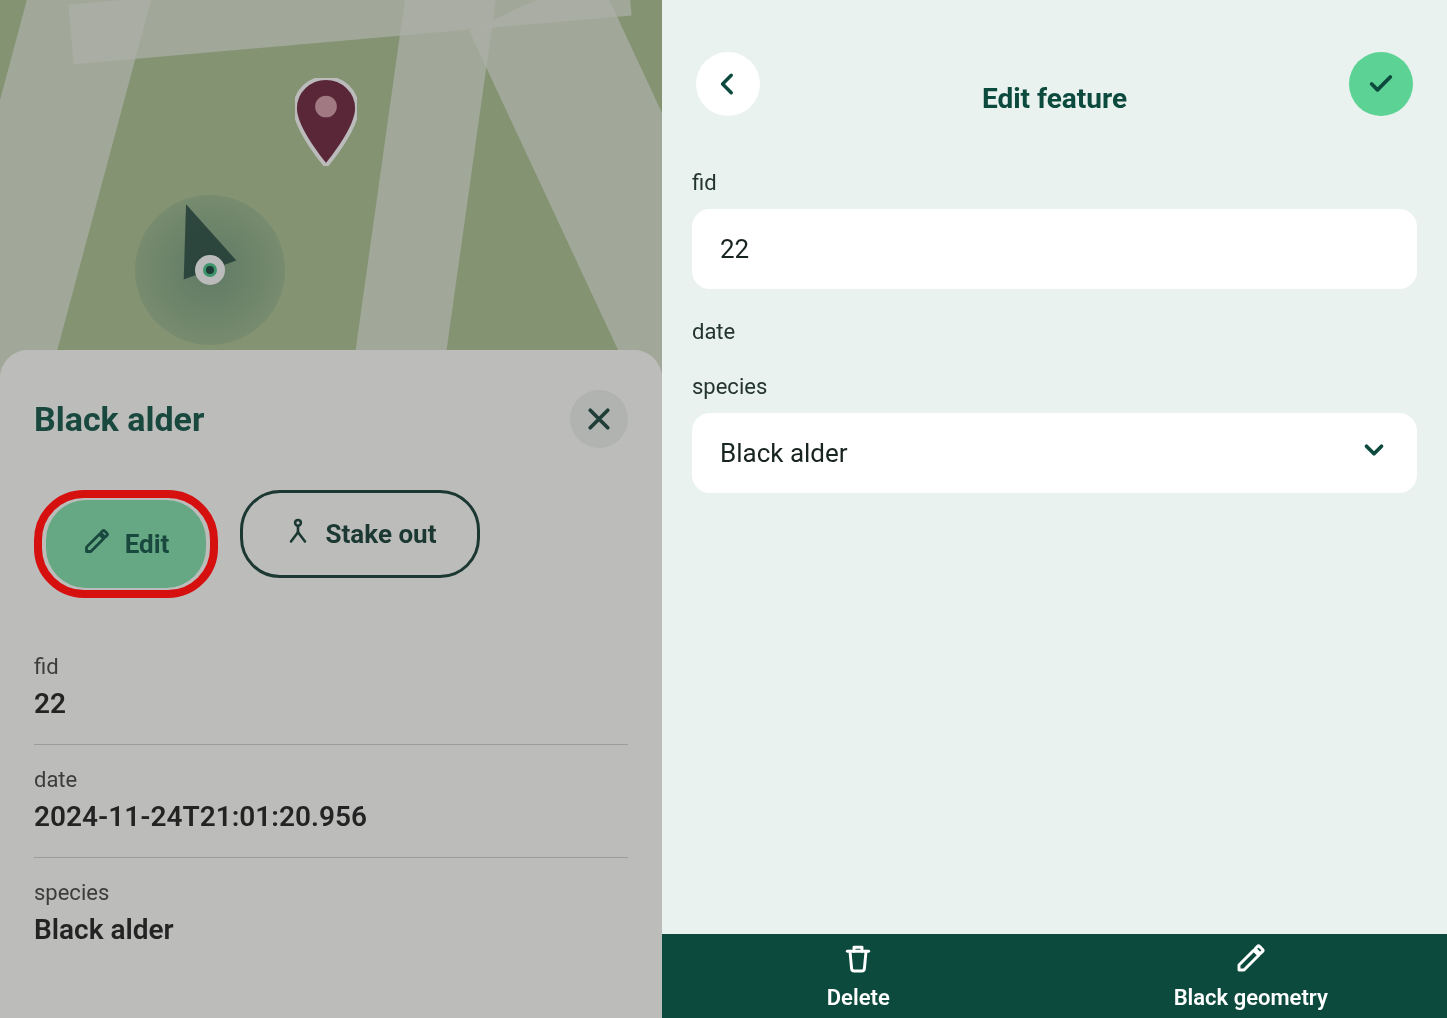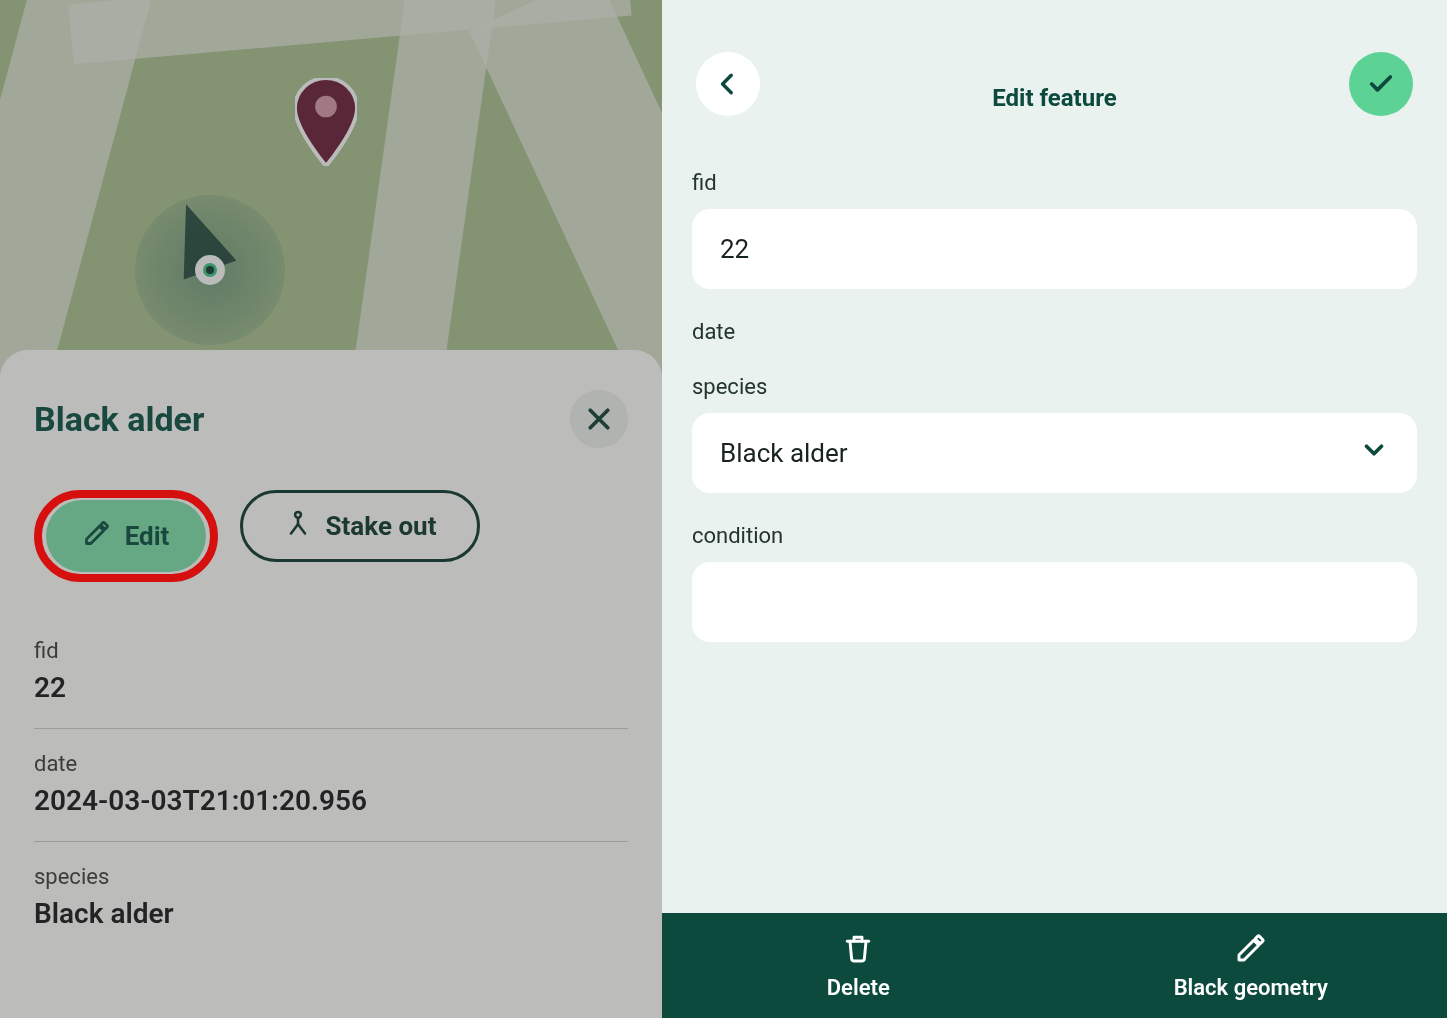--- a/index.html
+++ b/index.html
@@ -109,21 +109,21 @@
     display:flex;
     gap: 22px;
     margin-top: 42px;
   }
   .edit-highlight {
     border: 8px solid #ff0000;
     border-radius: 50px;
     padding: 2px 4px;
   }
   .btn-pill {
-    height: 72px;
+    height: 88px;
     border-radius: 40px;
     display:flex;
     align-items:center;
     justify-content:center;
     gap: 14px;
     font-size: 26px;
     font-weight: 700;
     padding: 0 34px;
   }
   .btn-edit {
@@ -180,21 +180,21 @@
   }
   .back-btn {
     width: 64px; height: 64px;
     border-radius: 50%;
     background: #fff;
     display:flex; align-items:center; justify-content:center;
     color: #0d4a3e;
   }
   .back-btn svg { width: 26px; height: 26px; }
   .right-title {
-    font-size: 24px;
+    font-size: 28px;
     font-weight: 700;
     color: #0d4a3e;
     margin-top: 28px;
   }
   .confirm-btn {
     width: 64px; height: 64px;
     border-radius: 50%;
     background: #5dd295;
     display:flex; align-items:center; justify-content:center;
     color: #0d4a3e;
@@ -222,21 +222,21 @@
     display:flex;
     align-items:center;
     justify-content: space-between;
     font-size: 26px;
     color: #18241f;
   }
   .form-input .trail-icon { color: #0d4a3e; }
   .form-input .trail-icon svg { width: 30px; height: 30px; }
 
   .bottom-bar {
-    height: 105px;
+    height: 84px;
     background: #0d4a3e;
     display:flex;
   }
   .bottom-btn {
     flex:1;
     display:flex;
     flex-direction:column;
     align-items:center;
     justify-content:center;
     gap: 6px;
@@ -303,21 +303,21 @@
         <span>Stake out</span>
       </div>
     </div>
 
     <div class="field-block" style="margin-top:34px;border-top:none">
       <div class="field-label">fid</div>
       <div class="field-value">22</div>
     </div>
     <div class="field-block">
       <div class="field-label">date</div>
-      <div class="field-value">2024-03-03T21:01:20.956</div>
+      <div class="field-value">2024-11-24T21:01:20.956</div>
     </div>
     <div class="field-block">
       <div class="field-label">species</div>
       <div class="field-value">Black alder</div>
     </div>
     <div class="sheet-dim"></div>
   </div>
 </div>
 
 <div class="right-panel">
@@ -352,26 +352,20 @@
       <div class="form-input">
         <span>Black alder</span>
         <span class="trail-icon">
           <svg viewBox="0 0 24 24" fill="none" stroke="currentColor" stroke-width="3" stroke-linecap="round" stroke-linejoin="round">
               <path d="M6 9l6 6 6-6"></path>
             </svg>
         </span>
       </div>
     </div>
 
-    <div class="form-group">
-      <span class="form-label">condition</span>
-      <div class="form-input">
-        <span></span>
-      </div>
-    </div>
   </div>
 
   <div class="bottom-bar">
     <div class="bottom-btn">
       <span>
         <svg viewBox="0 0 24 24" fill="none" stroke="currentColor" stroke-width="2.2" stroke-linecap="round" stroke-linejoin="round">
           <path d="M4 7h16"></path>
             <path d="M9 7V4h6v3"></path>
             <path d="M6 7l1.2 13a2 2 0 0 0 2 1.8h5.6a2 2 0 0 0 2-1.8L18 7"></path>
         </svg>

